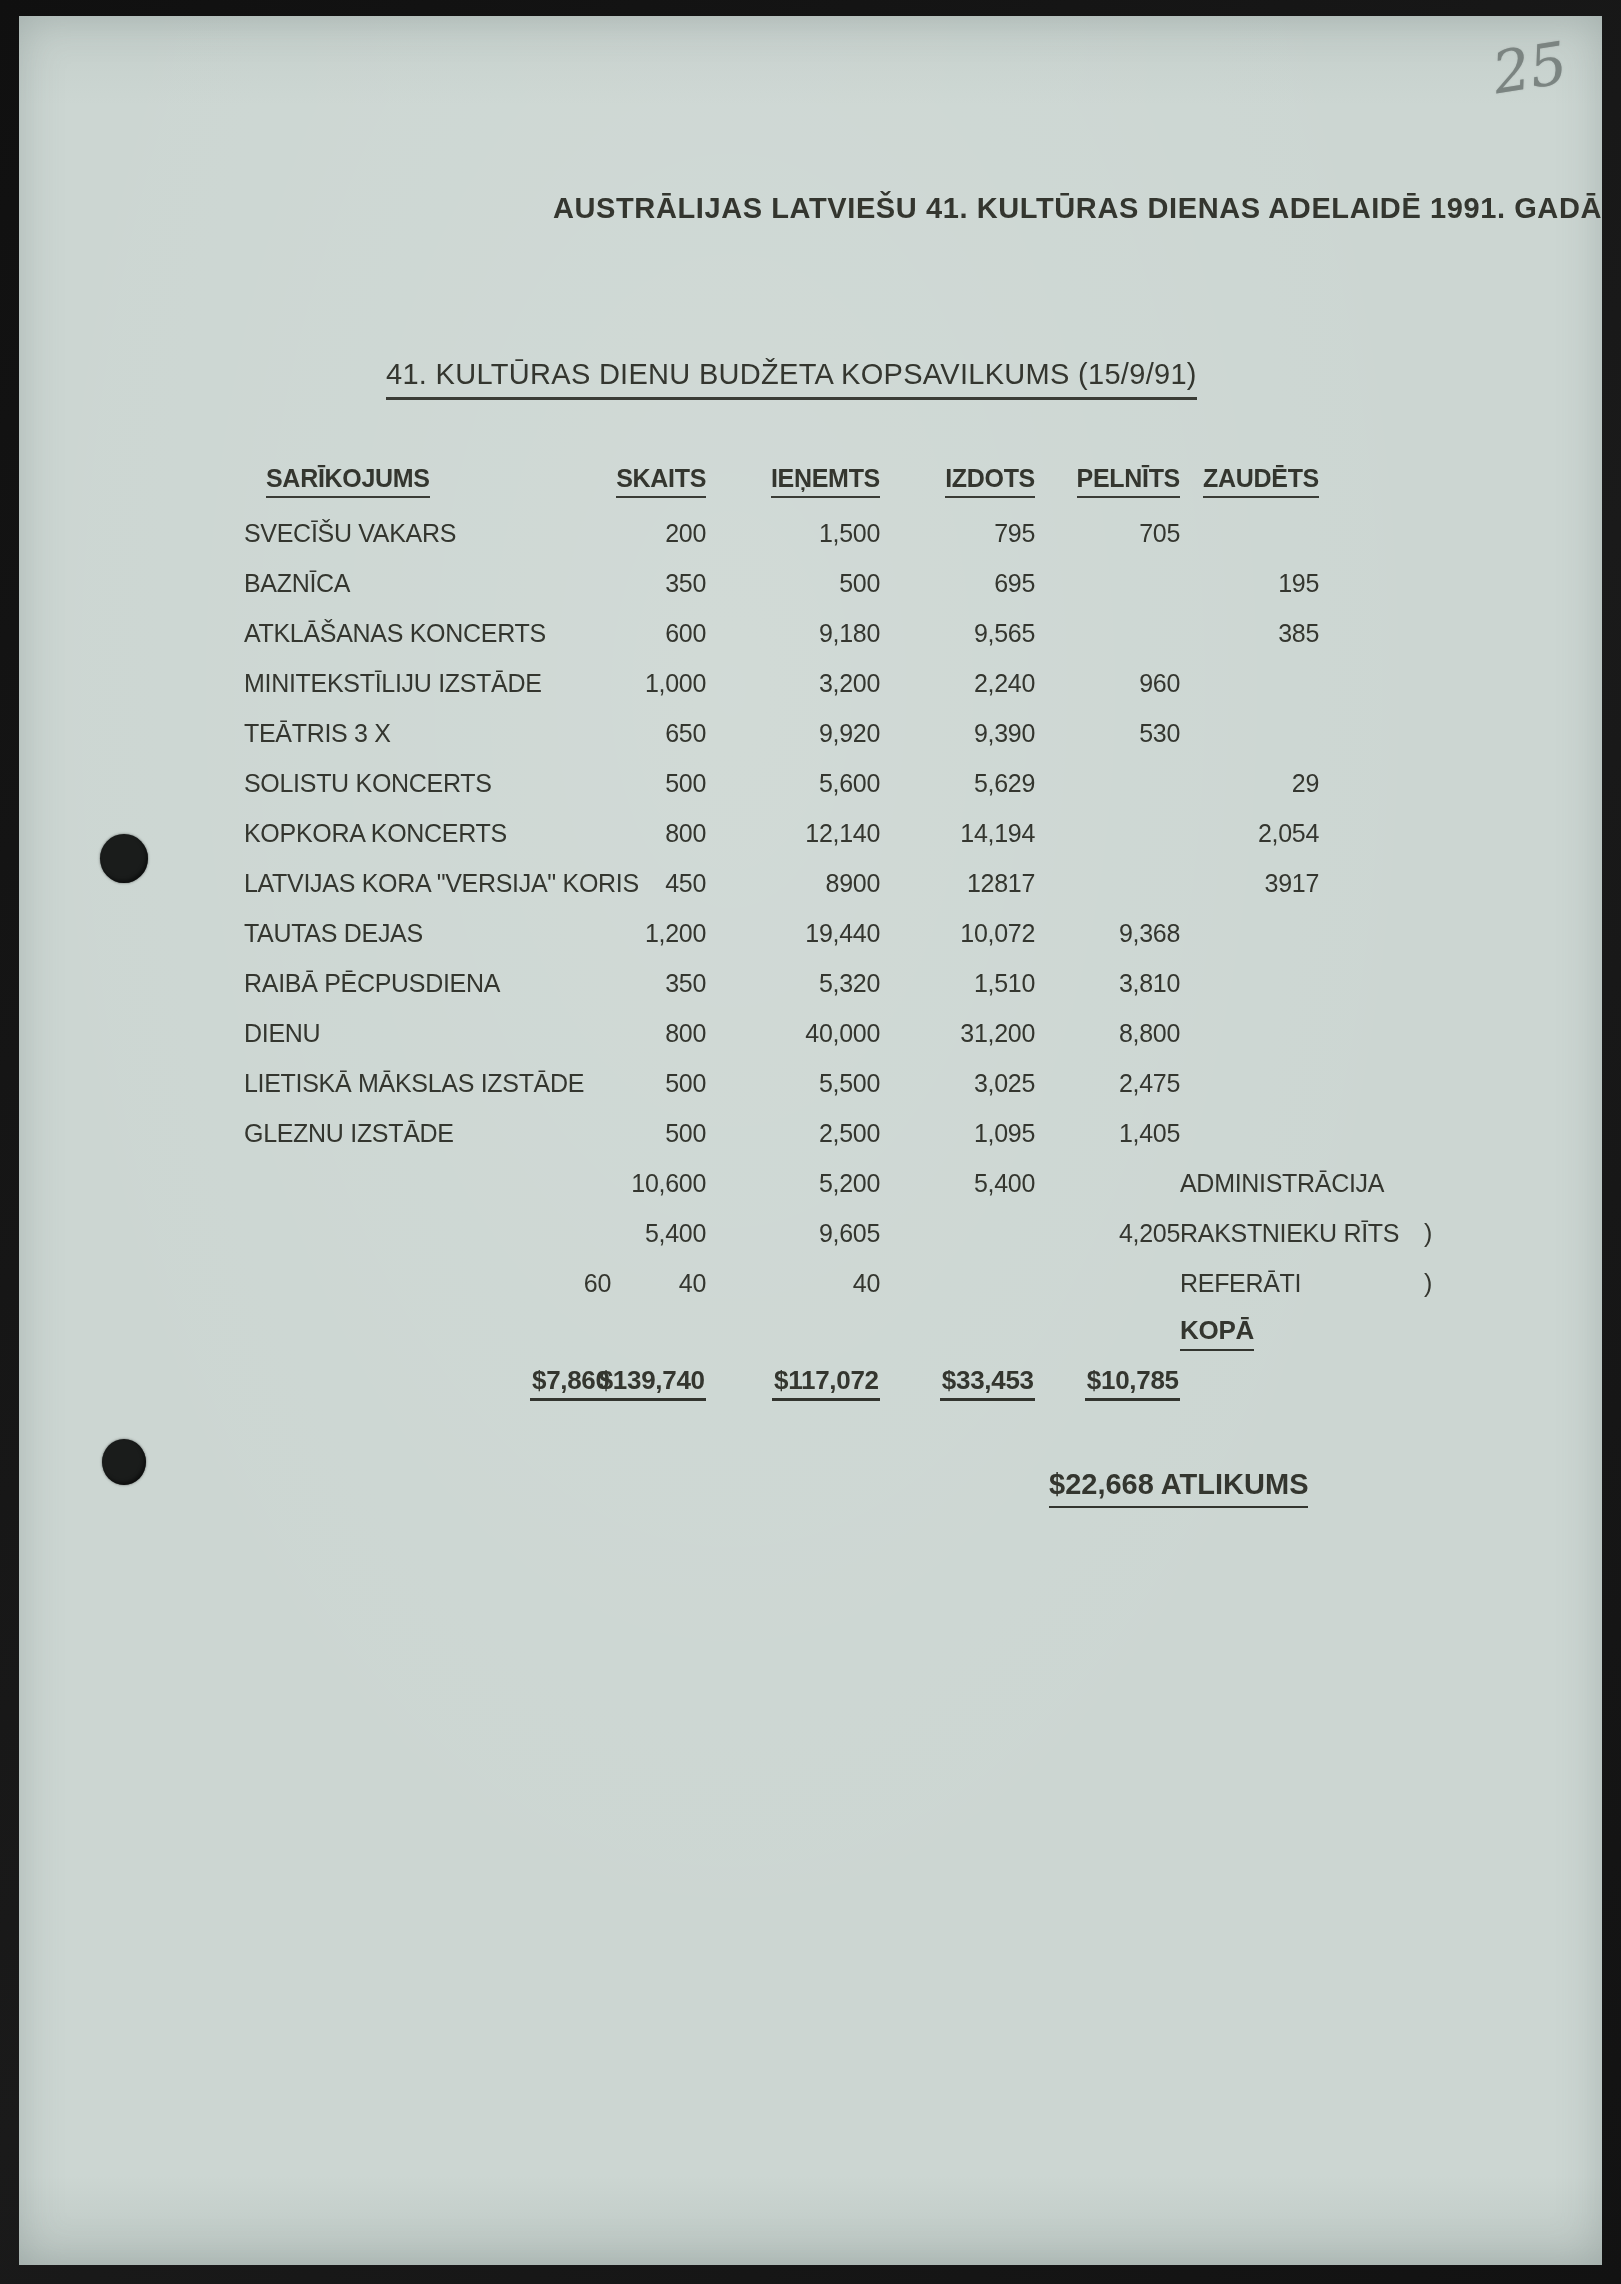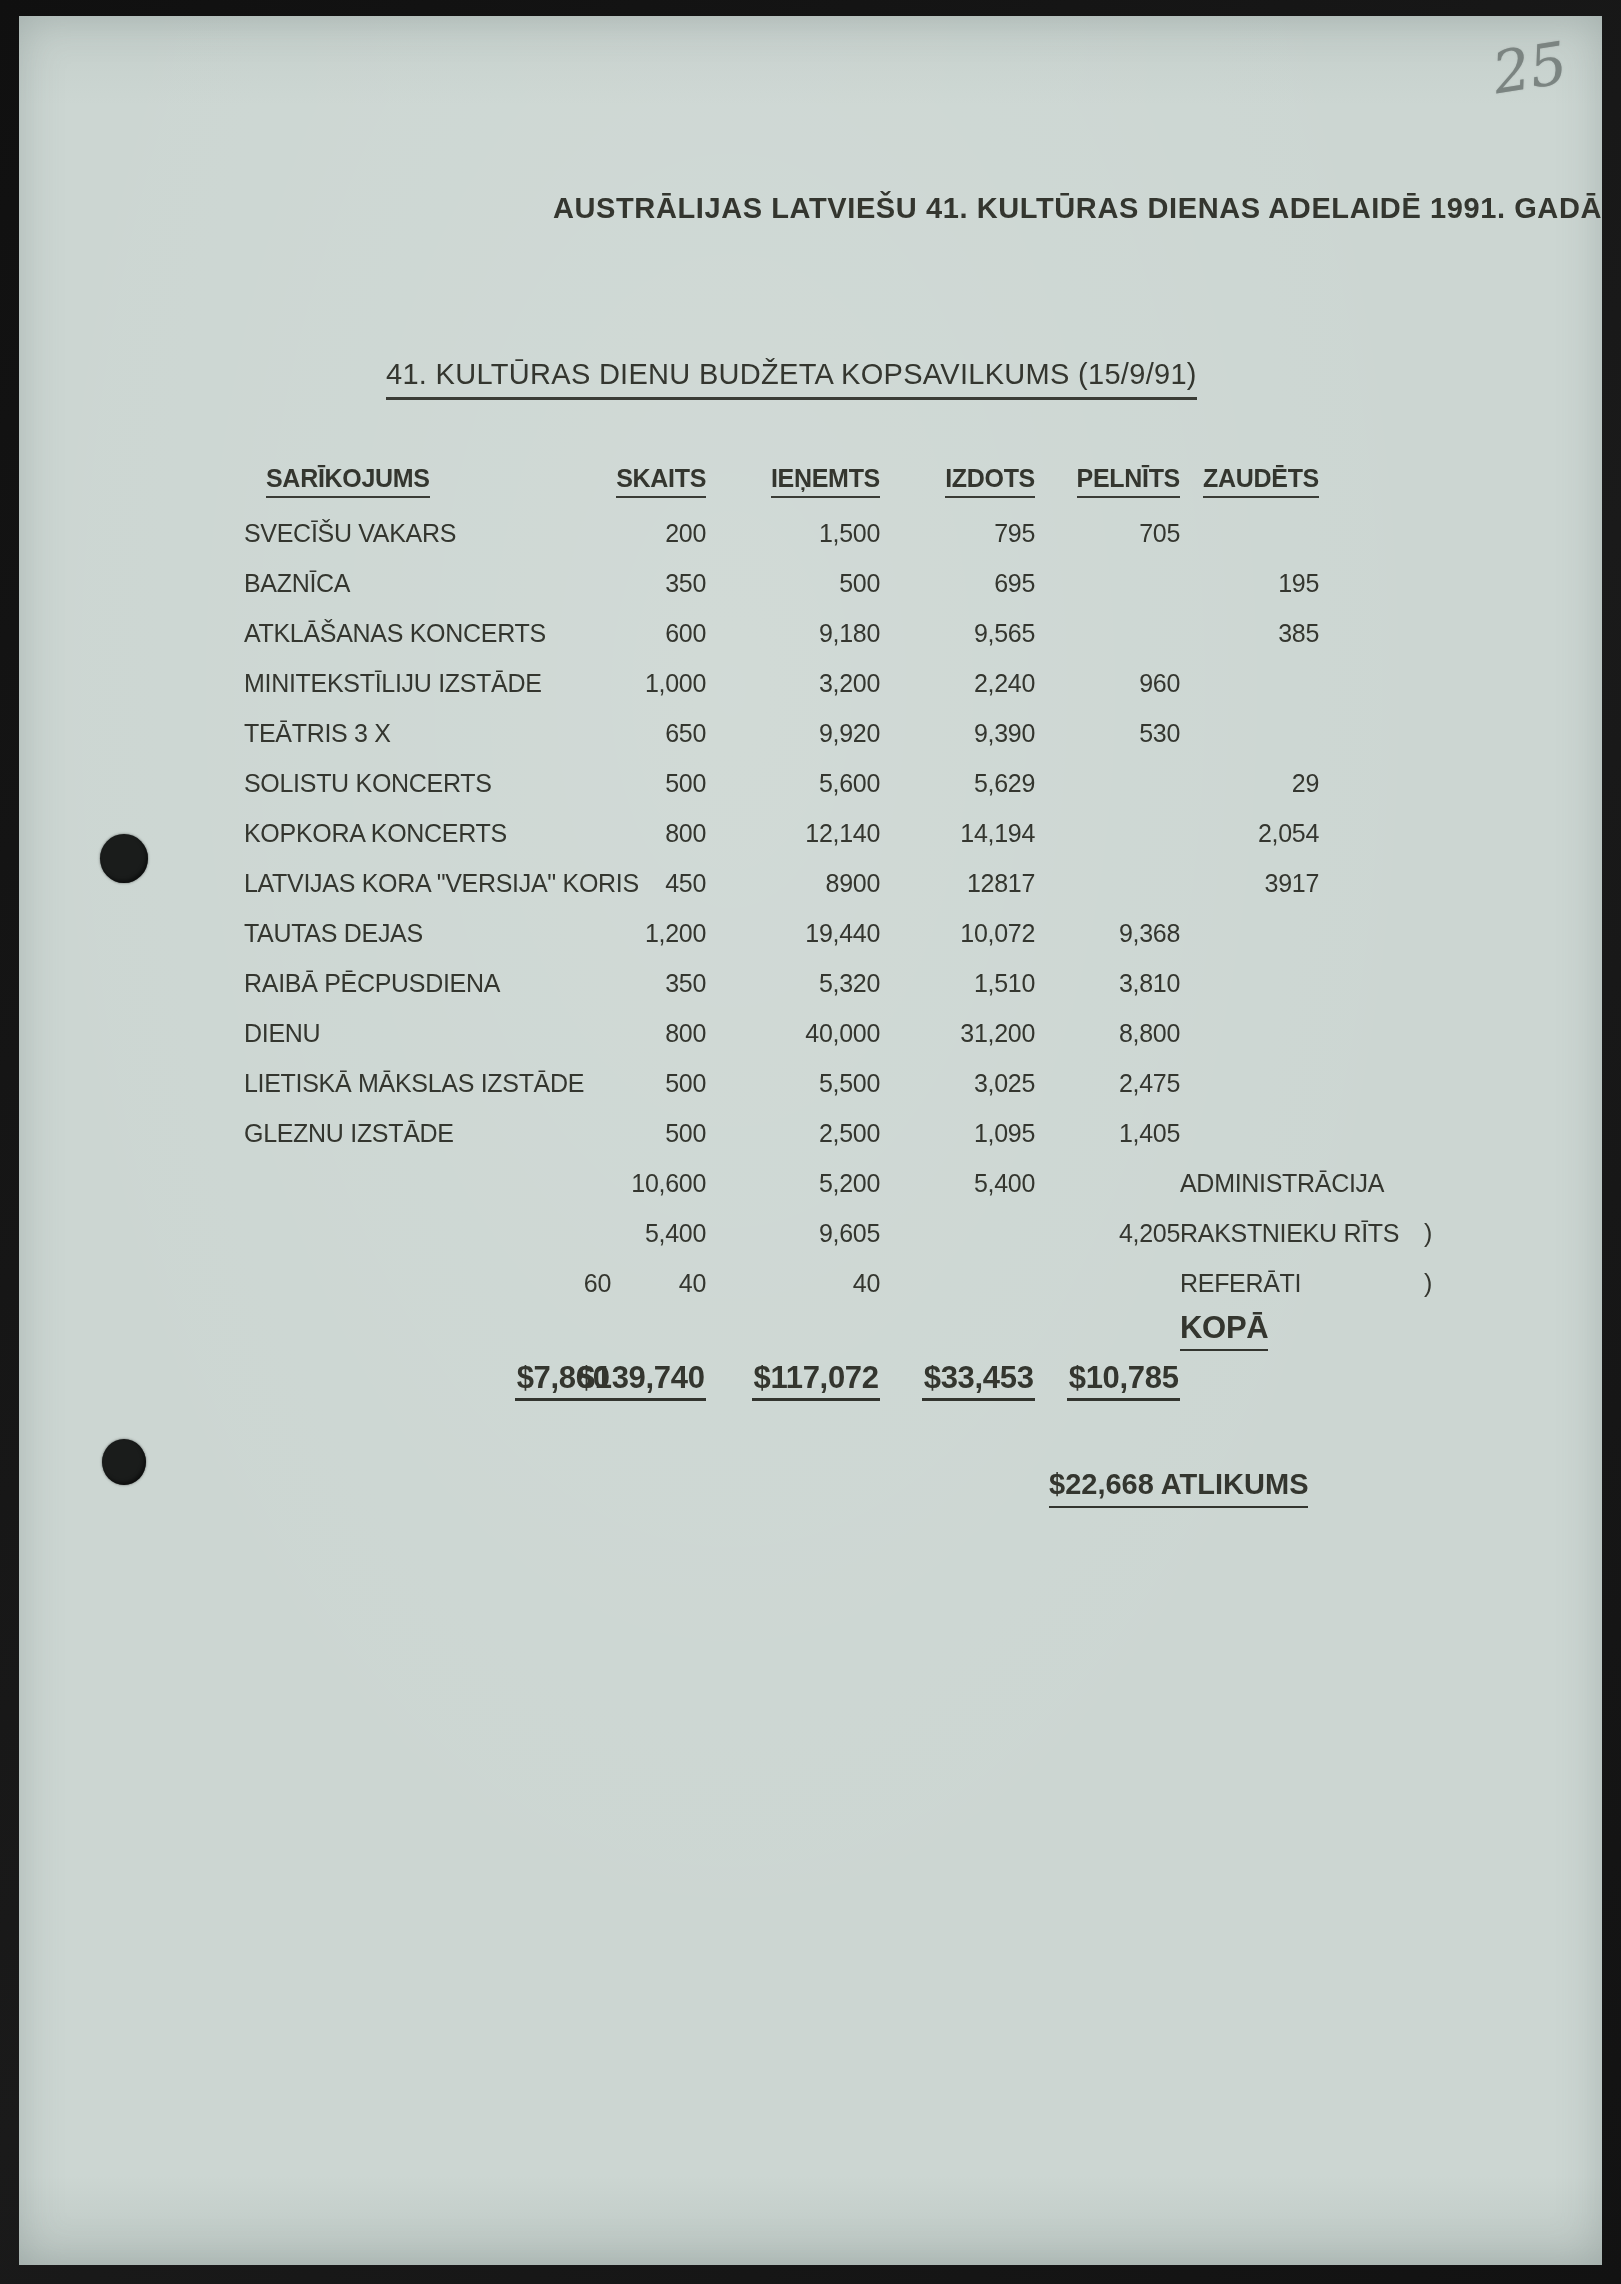--- a/index.html
+++ b/index.html
@@ -62,21 +62,21 @@
     display: flex; align-items: flex-end;
     padding-bottom: 8.9px;
     white-space: nowrap;
     overflow: visible;
   }
   .left { justify-content: flex-start; position: relative; }
   .num  { justify-content: flex-end; text-align: right; }
   .th   { font-weight: bold; }
   .hu   { border-bottom: 2.5px solid #3a3c36; padding-bottom: 3px; margin-left: 22px; }
   .paren { position: absolute; left: 244px; bottom: 8.9px; }
-  .tcell { font-weight: bold; font-size: 31px; padding-bottom: 5px; align-items: flex-end; }
+  .tcell { font-weight: bold; font-size: 26px; padding-bottom: 5px; align-items: flex-end; }
   .ku { border-bottom: 2.5px solid #33352f; padding-bottom: 3.8px; }
   .tu { border-bottom: 3.2px solid #33352f; padding-bottom: 2.5px; padding-left: 1.9px; padding-right: 1.3px; }
   .balance {
     position: absolute; left: 1030px; top: 1452px;
     font-size: 29px; font-weight: bold;
     border-bottom: 2.5px solid #33352f;
     padding-bottom: 4.4px;
     white-space: nowrap;
   }
   .hole {

